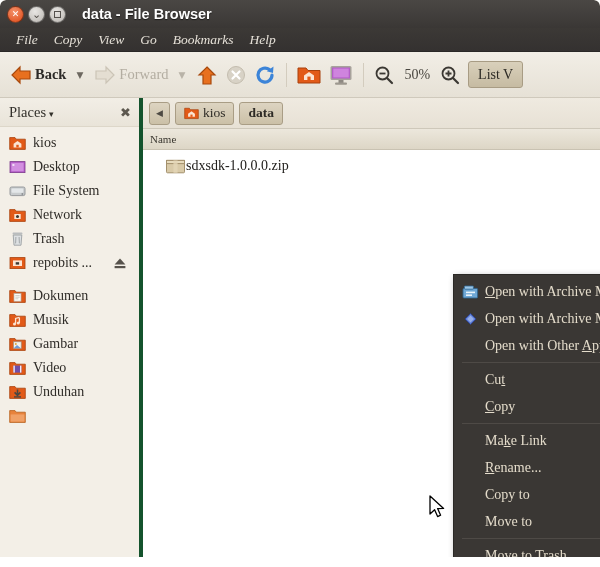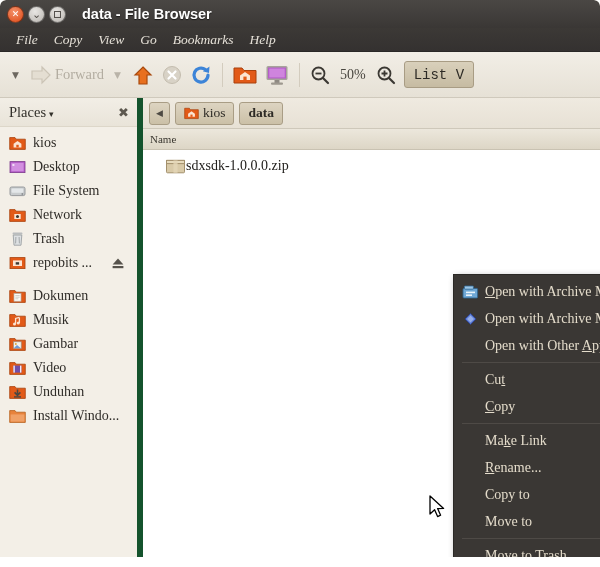--- a/index.html
+++ b/index.html
@@ -69,31 +69,31 @@
   .tb-label.dim { color: #b3ada1; font-weight: normal; }
   .caret { font-size: 9px; color: #6d6860; margin: 0 7px 0 6px; font-family:"DejaVu Sans",sans-serif;}
   .caret.dim { color: #b9b3a8; }
   .tb-sep { width:1px; height: 24px; background: #d3ccbe; margin: 0 6px; }
   .zoomlbl { font-size: 14px; color: #4a4740; margin: 0 6px; }
   .listview {
     height: 27px; padding: 0 9px; display:flex; align-items:center;
     background: linear-gradient(to bottom, #d9d0bb 0%, #c6bba2 100%);
     border: 1px solid #a89c84; border-radius: 3px;
     font-size: 14px; color: #2d2a25; margin-left: 4px;
-    white-space: nowrap; overflow: hidden; font-family: Liberation Mono, monospace;
+    white-space: nowrap; overflow: hidden;
   }
   
   .arrow-ico { width: 22px; height: 20px; position: relative; }
   svg { display: block; }
   
   #body { display: flex; height: 459px; }
   #sidebar {
     width: 143px; background: #86efac;
     display: flex; flex-direction: column;
-    border-right: 6px solid #14532d;
+    border-right: 4px solid #14532d;
   }
   #places-head {
     height: 28px; display: flex; align-items: center; justify-content: space-between;
     padding: 0 8px 0 9px;
     background: linear-gradient(to bottom,#f2eee6,#e9e4d9);
   }
   #places-title { font-size: 14.5px; color: #33302b; }
   #places-title .c { font-size: 9px; margin-left:3px; font-family:"DejaVu Sans",sans-serif;}
   #places-close { color: #5d584f; font-size: 13px; font-weight: bold;
                   font-family: "DejaVu Sans", sans-serif; }
@@ -179,20 +179,28 @@
     <div class="menu-item">File</div>
     <div class="menu-item">Copy</div>
     <div class="menu-item">View</div>
     <div class="menu-item">Go</div>
     <div class="menu-item">Bookmarks</div>
     <div class="menu-item">Help</div>
   </div>
 
   <div id="toolbar">
 
+    <div class="tb">
+      <span class="arrow-ico">
+        <svg width="22" height="20" viewBox="0 0 22 20">
+          <path d="M10 2 L10 6 L20 6 L20 14 L10 14 L10 18 L2 10 Z" fill="#e8701f" stroke="#a8490d" stroke-width="1.2"></path>
+        </svg>
+      </span>
+      <span class="tb-label">Back</span>
+    </div>
     <span class="caret">▼</span>
 
     <div class="tb">
       <span class="arrow-ico">
         <svg width="22" height="20" viewBox="0 0 22 20">
           <path d="M12 2 L12 6 L2 6 L2 14 L12 14 L12 18 L20 10 Z" fill="#e4ded2" stroke="#cbc4b6" stroke-width="1.2"></path>
         </svg>
       </span>
       <span class="tb-label dim">Forward</span>
     </div>
@@ -420,21 +428,20 @@
           <span class="nm">Unduhan</span>
         </div>
 
         <div class="place">
           <span class="ico">
             <svg width="17" height="16" viewBox="0 0 17 16">
               <path d="M0.7 2.6 L6 2.6 L7.3 4.2 L16.3 4.2 L16.3 14.4 L0.7 14.4 Z" fill="#e8833c" stroke="#b5601c" stroke-width=".8"></path>
               <path d="M1.6 6.4 L15.4 6.4 L15.4 13.6 L1.6 13.6 Z" fill="#f0a167"></path>
             </svg>
           </span>
-          <span class="nm">Install Windo...</span>
         </div>
 
       </div>
     </div>
 
     <div id="filepane">
 
       <div id="crumbbar">
         <div class="crumb nav">
           <span style="font-size:9px;font-family:'DejaVu Sans',sans-serif;color:#4e4a43;">◀</span>

